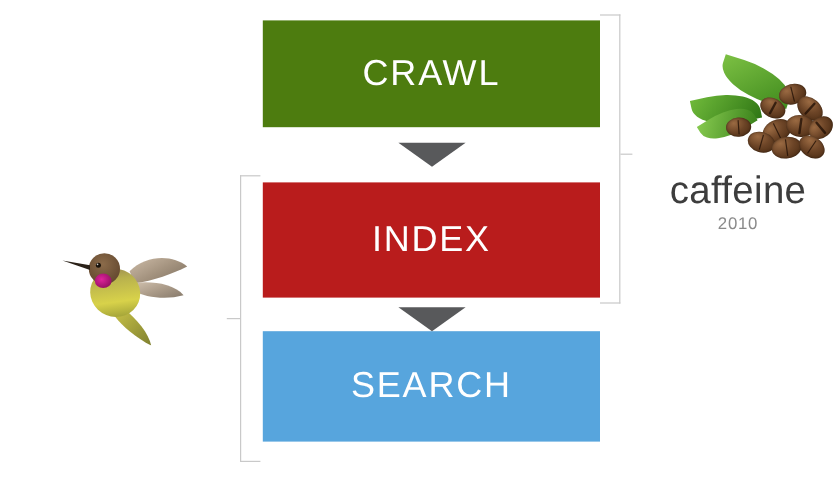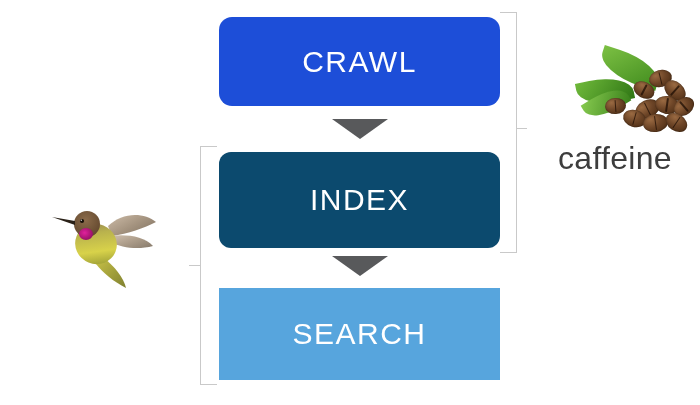--- a/index.html
+++ b/index.html
@@ -31,21 +31,21 @@
   .stage-label {
     color: #ffffff;
     font-size: 30px;
     font-weight: 400;
     letter-spacing: 1.5px;
     line-height: 1;
     font-family: "Liberation Sans", sans-serif;
   }
   #box-crawl  { top: 17px;  height: 89px; background: #d93a2f; }
   #box-index  { top: 152px; height: 96px; background: #9cb314; }
-  #box-search { top: 288px; height: 92px; background: #57a5dd; }
+  #box-search { top: 276px; height: 92px; background: #57a5dd; }
 
   
   .flow-arrow {
     position: absolute;
     width: 0;
     height: 0;
     border-left: 28px solid transparent;
     border-right: 28px solid transparent;
     border-top: 20px solid #58595b;
   }
@@ -173,25 +173,25 @@
   }
 
   
   .stage-label, .anno-name, .anno-year { -webkit-font-smoothing: antialiased; }
 </style>
 </head>
 <body style="background: rgb(255, 255, 255);">
 
 <div id="canvas">
 
-  <div id="box-crawl" class="stage-box" style="background: #1d4ed8; border-radius: 13px;">
+  <div id="box-crawl" class="stage-box" style="background: #4d7c0f;">
     <span class="stage-label">CRAWL</span>
   </div>
 
-  <div id="box-index" class="stage-box" style="background: #0c4a6e; border-radius: 12px;">
+  <div id="box-index" class="stage-box" style="background: #b91c1c;">
     <span class="stage-label">INDEX</span>
   </div>
 
   <div id="box-search" class="stage-box" style="background: rgb(87, 165, 221);">
     <span class="stage-label">SEARCH</span>
   </div>
 
   <div id="arrow-crawl-index" class="flow-arrow" style="border-top-color: rgb(88, 89, 91);"></div>
   <div id="arrow-index-search" class="flow-arrow" style="border-top-color: rgb(88, 89, 91);"></div>
 
@@ -212,20 +212,21 @@
     <div id="bean4" class="bean"></div>
     <div id="bean5" class="bean"></div>
     <div id="bean6" class="bean"></div>
     <div id="bean7" class="bean"></div>
     <div id="bean8" class="bean"></div>
     <div id="bean9" class="bean"></div>
   </div>
 
   <div id="label-caffeine" class="annotation">
     <span class="anno-name" style="color: rgb(61, 61, 61);">caffeine</span>
+    <span class="anno-year" style="color: rgb(138, 138, 138);">2010</span>
   </div>
 
   <div id="art-hummingbird">
     <svg width="108" height="92" viewBox="0 0 108 92" xmlns="http://www.w3.org/2000/svg">
       <defs>
         <linearGradient id="bodyGrad" x1="0" y1="0" x2="0.6" y2="1">
           <stop offset="0%" stop-color="#8a7554"></stop>
           <stop offset="35%" stop-color="#b9b24d"></stop>
           <stop offset="75%" stop-color="#d8d24a"></stop>
           <stop offset="100%" stop-color="#a8a83a"></stop>

